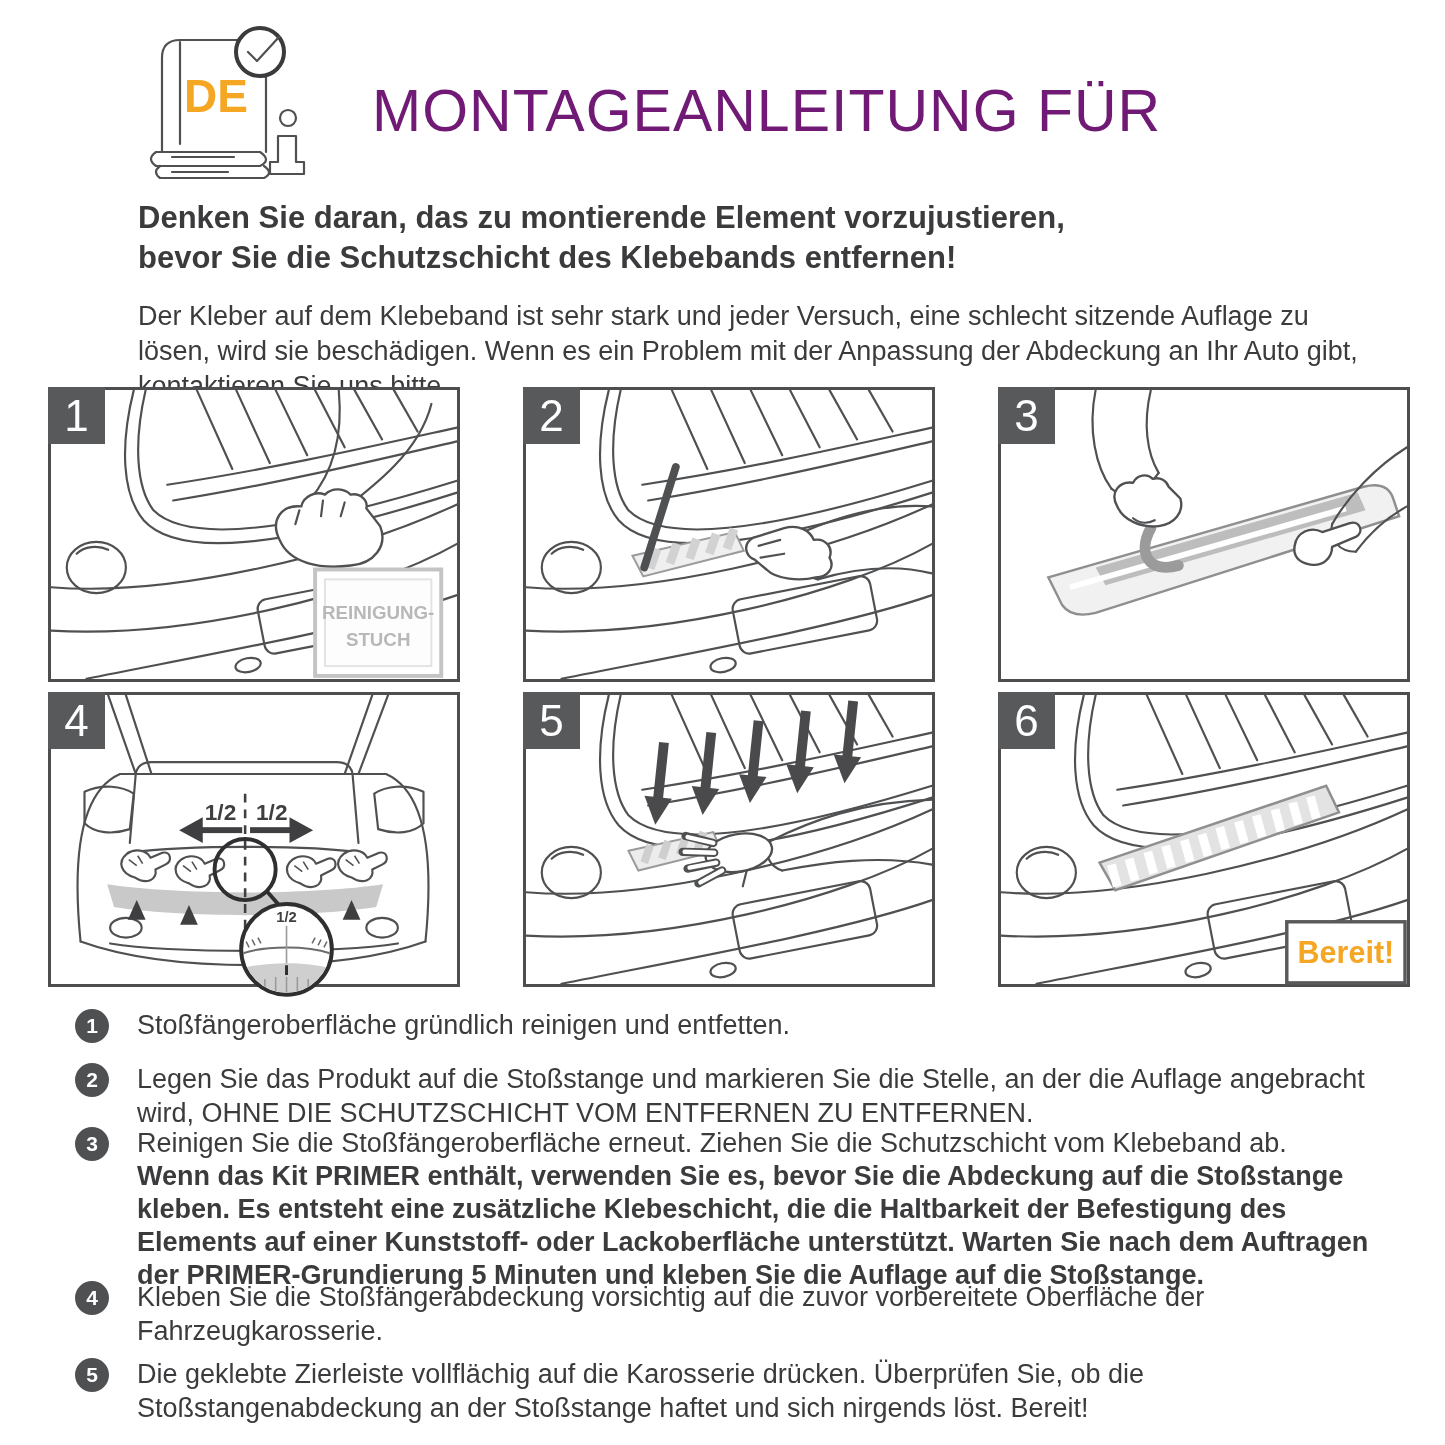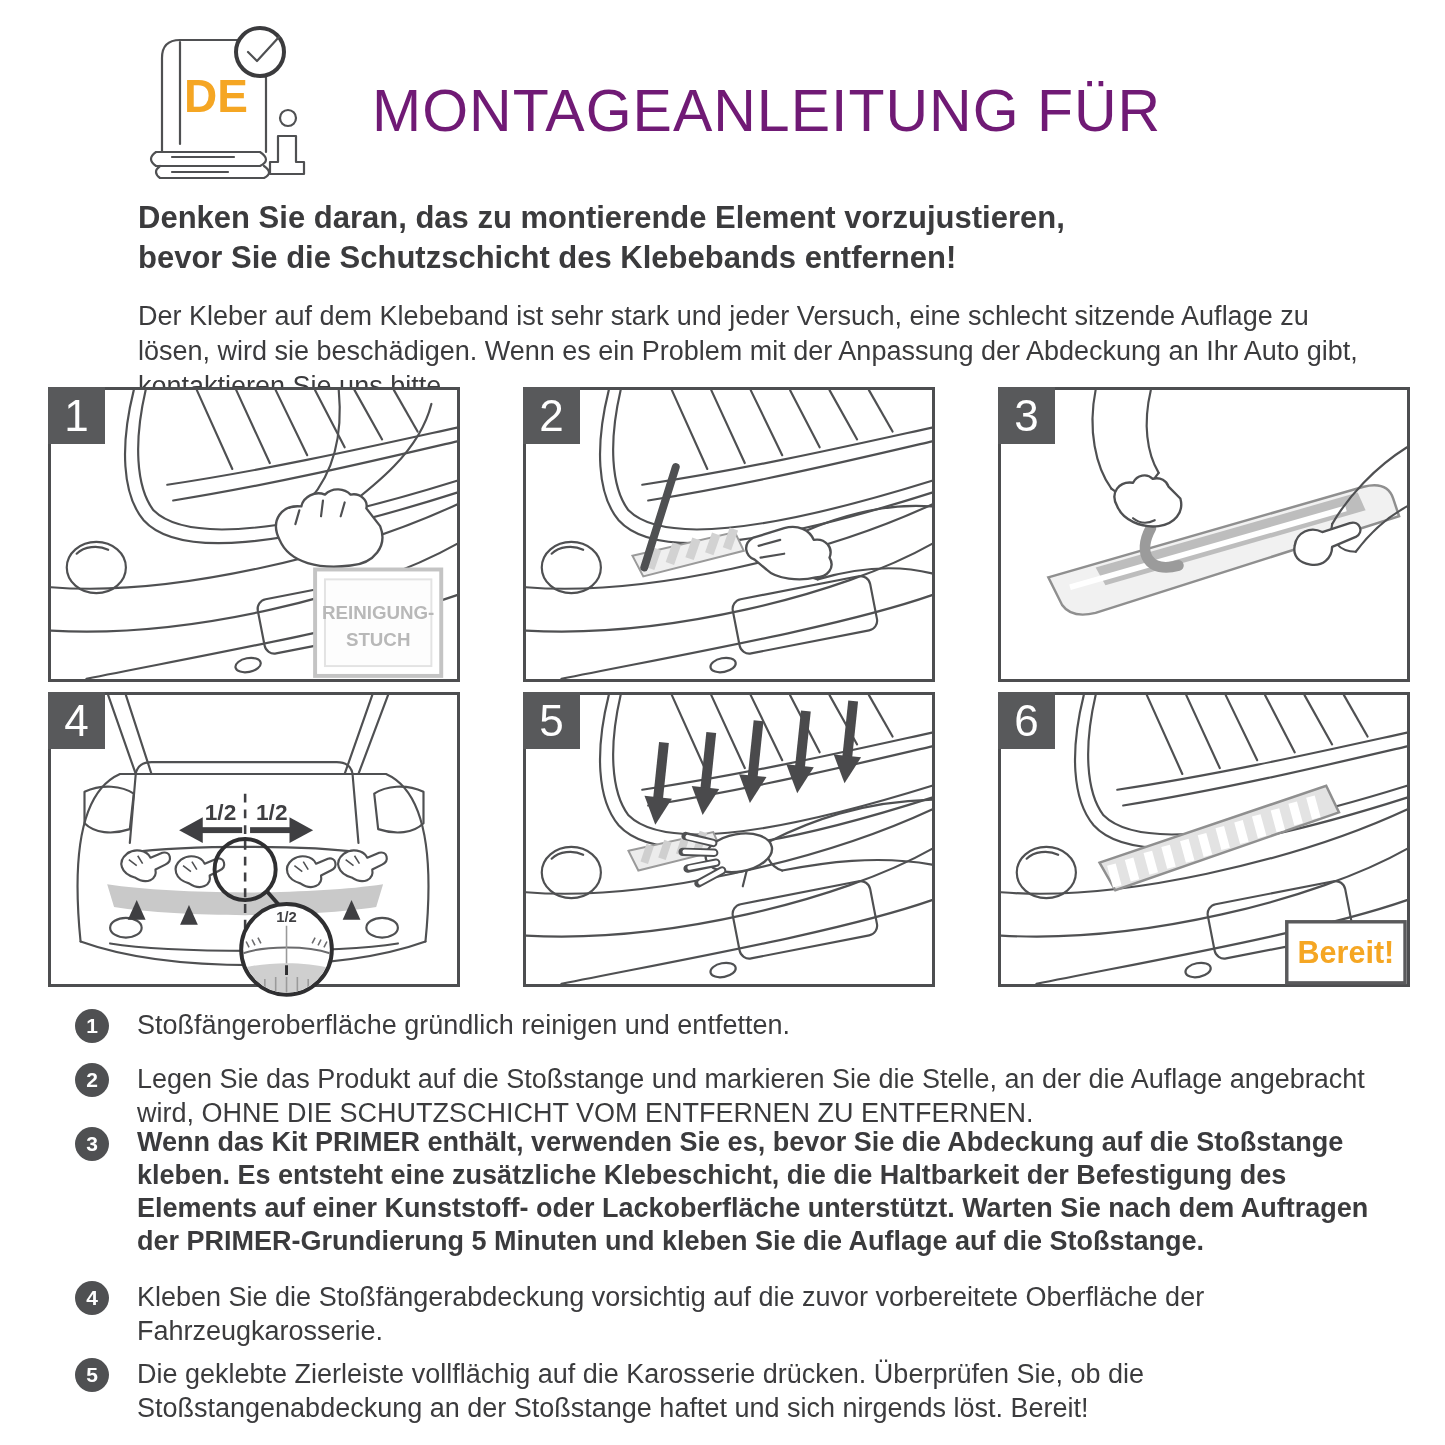--- a/index.html
+++ b/index.html
@@ -305,20 +305,21 @@
 </div>
 
 <div class="step" id="step-2">
   <div class="step-num">2</div>
   <div class="step-text">Legen Sie das Produkt auf die Stoßstange und markieren Sie die Stelle, an der die Auflage angebracht wird, OHNE DIE SCHUTZSCHICHT VOM ENTFERNEN ZU ENTFERNEN.</div>
 </div>
 
 <div class="step" id="step-3">
   <div class="step-num">3</div>
   <div class="step-text">
+    <div>Reinigen Sie die Stoßfängeroberfläche erneut. Ziehen Sie die Schutzschicht vom Klebeband ab.</div>
     <div class="step-note">Wenn das Kit PRIMER enthält, verwenden Sie es, bevor Sie die Abdeckung auf die Stoßstange kleben. Es entsteht eine zusätzliche Klebeschicht, die die Haltbarkeit der Befestigung des Elements auf einer Kunststoff- oder Lackoberfläche unterstützt. Warten Sie nach dem Auftragen der PRIMER-Grundierung 5 Minuten und kleben Sie die Auflage auf die Stoßstange.</div>
   </div>
 </div>
 
 <div class="step" id="step-4">
   <div class="step-num">4</div>
   <div class="step-text">Kleben Sie die Stoßfängerabdeckung vorsichtig auf die zuvor vorbereitete Oberfläche der Fahrzeugkarosserie.</div>
 </div>
 
 <div class="step" id="step-5">

